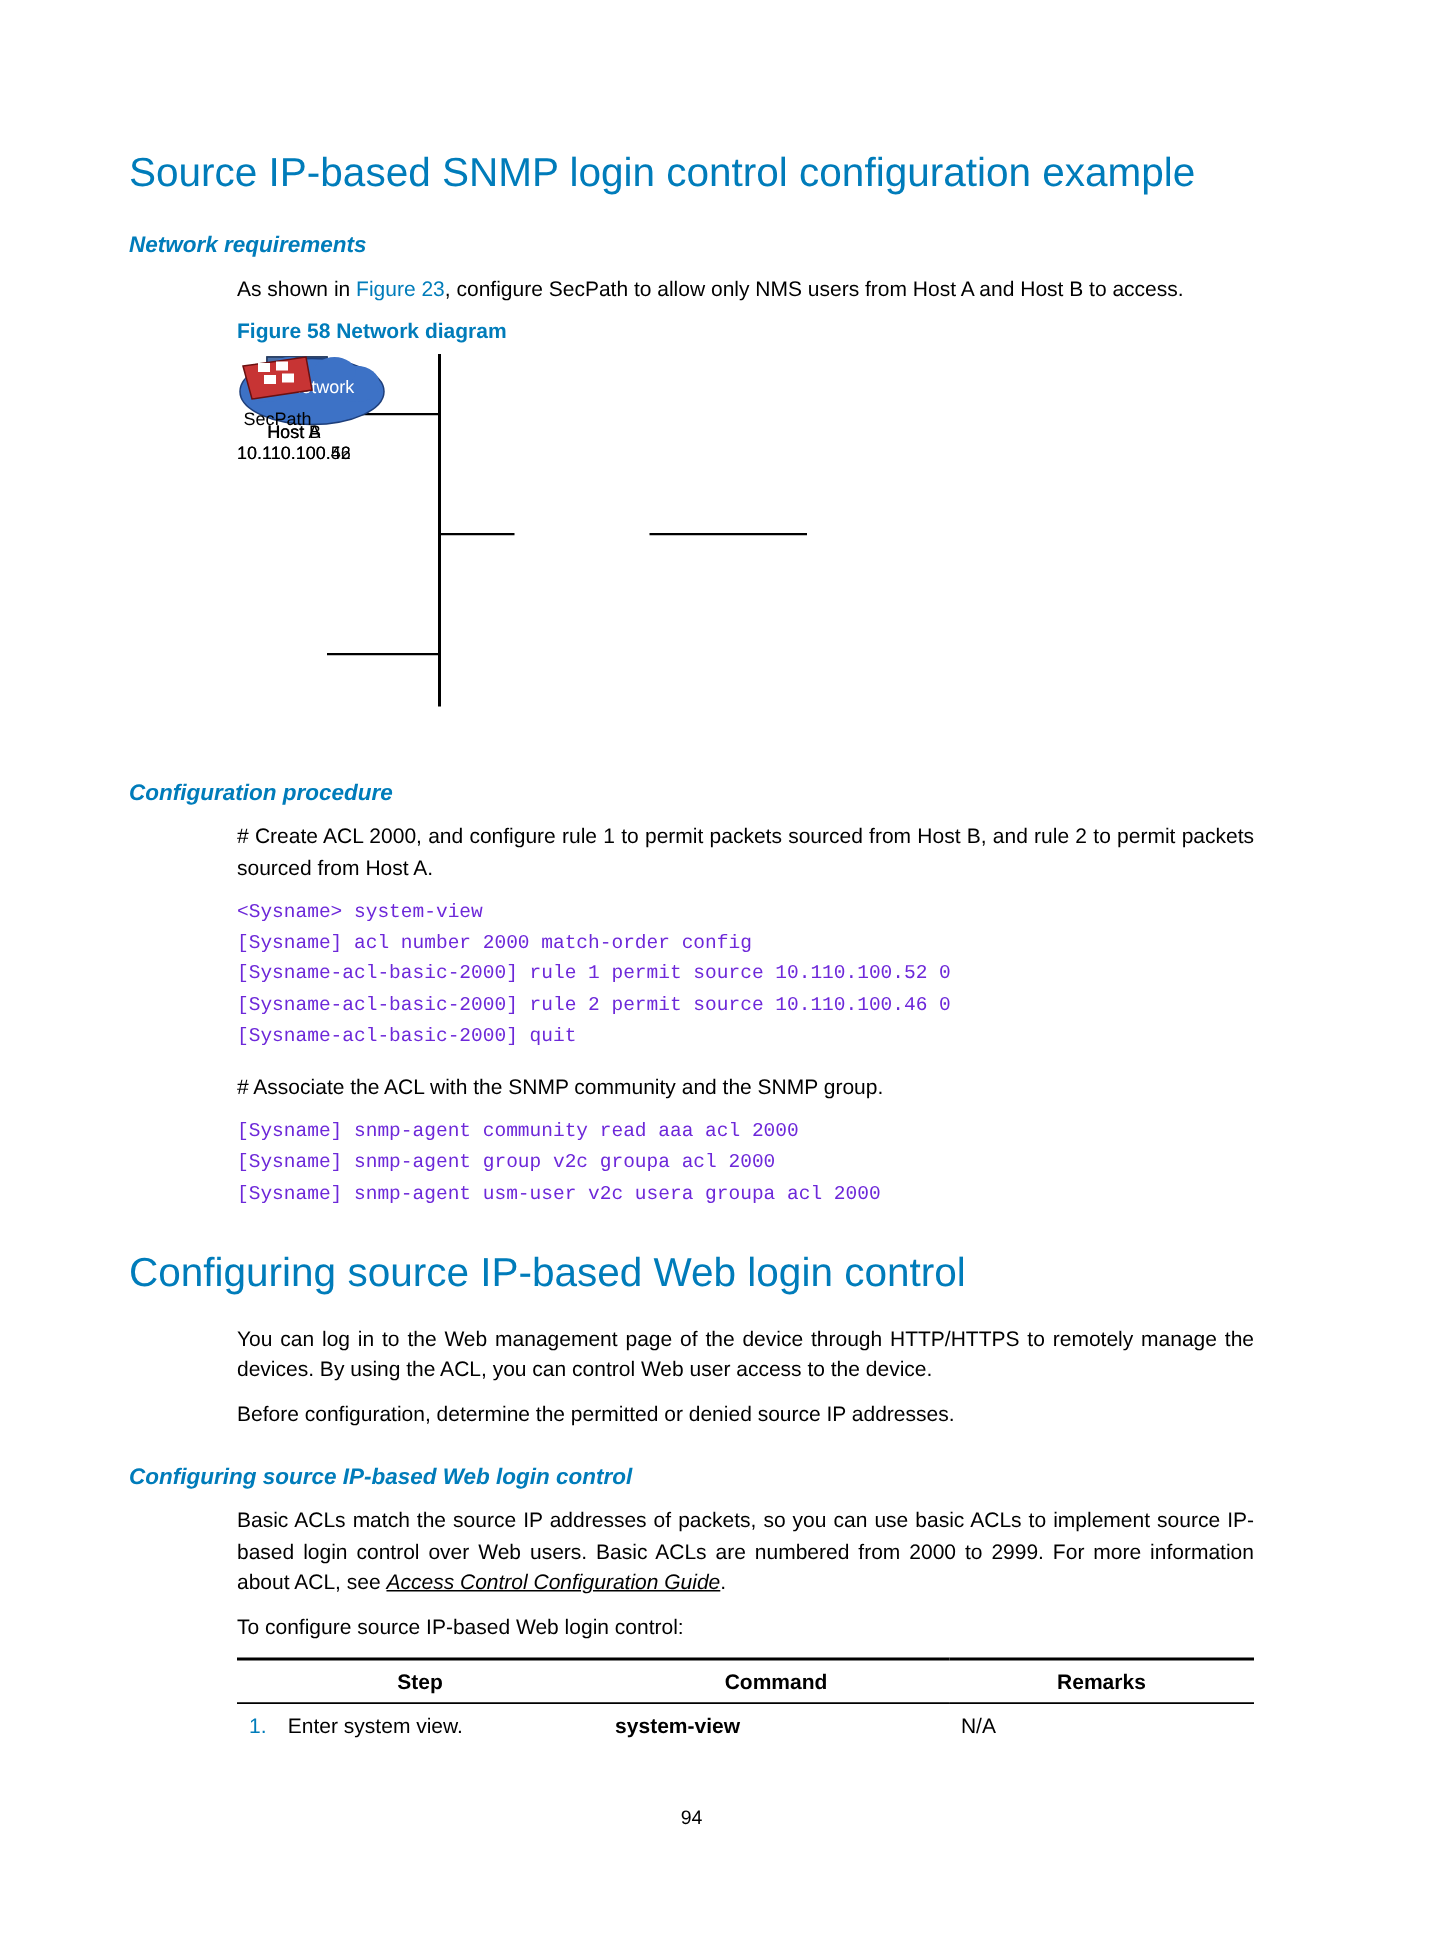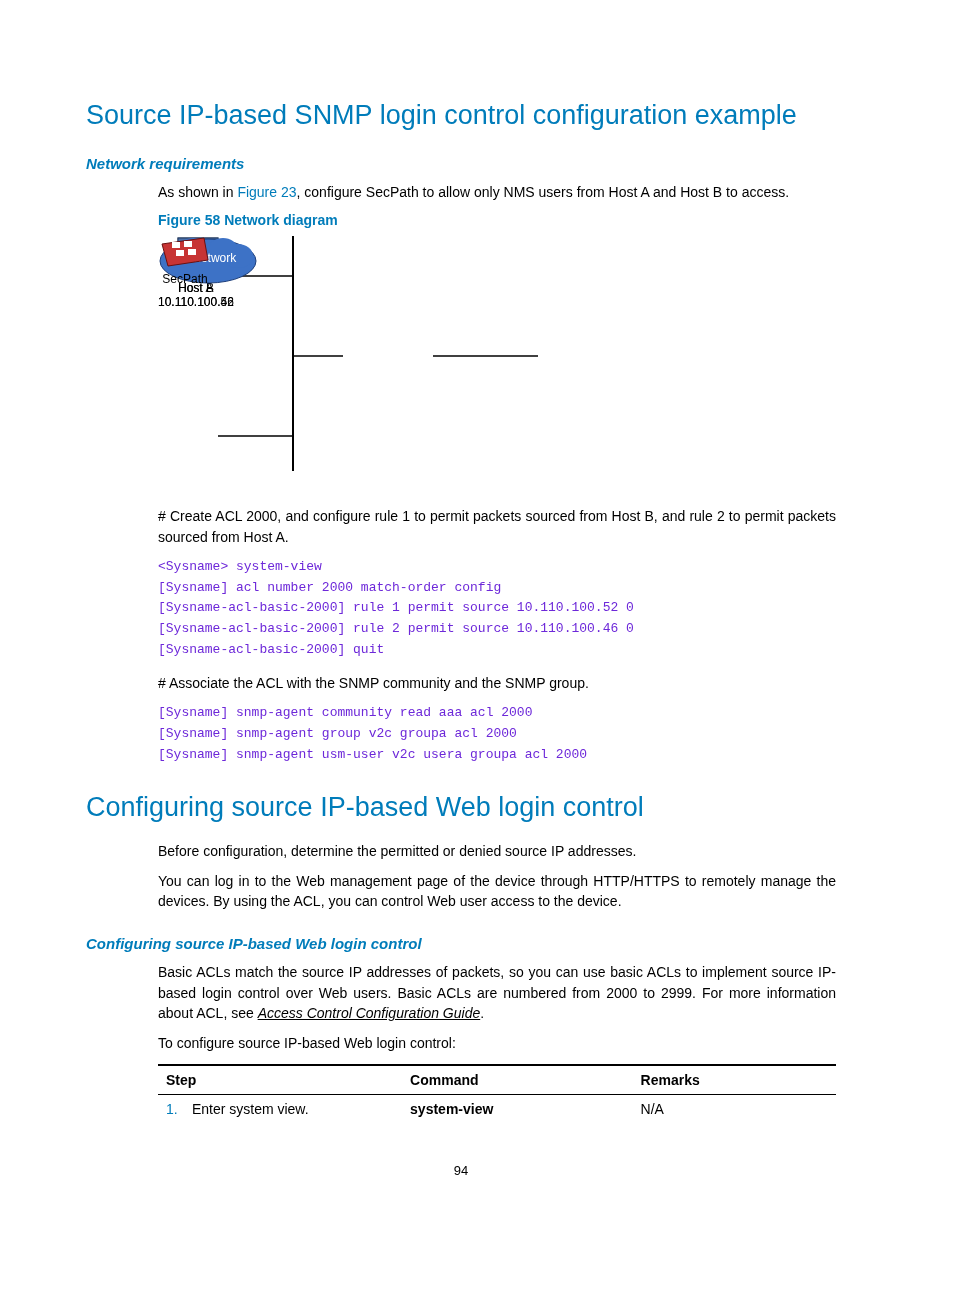--- a/index.html
+++ b/index.html
@@ -61,21 +61,21 @@
     color:#6d28d9;
   }
   .italic { font-style: italic; text-decoration: underline; }
   table.steps {
     border-collapse: collapse;
     width: calc(100% - 72px);
     margin-left:72px;
     margin-top:10px;
   }
   table.steps th {
-    text-align:left;
+    text-align:center;
     font-weight:bold;
     border-top: 2px solid #000;
     border-bottom: 1px solid #000;
     padding: 6px 8px;
     font-size:14px;
   }
   table.steps td {
     padding: 6px 8px;
     vertical-align: top;
     font-size:14px;
@@ -151,37 +151,38 @@
         <polygon points="4,8 46,2 50,24 10,30" fill="#c73434" stroke="#6b1010"></polygon>
         <rect x="14" y="6" width="8" height="6" fill="#fff"></rect>
         <rect x="26" y="5" width="8" height="6" fill="#fff"></rect>
         <rect x="18" y="14" width="8" height="6" fill="#fff"></rect>
         <rect x="30" y="13" width="8" height="6" fill="#fff"></rect>
       </svg>
       <div>SecPath</div>
     </div>
   </div>
 
+  <h2 class="blue">Configuration procedure</h2>
 
   <p class="body-text"># Create ACL 2000, and configure rule 1 to permit packets sourced from Host B, and rule 2 to permit packets sourced from Host A.</p>
   <div class="code">&lt;Sysname&gt; system-view
 [Sysname] acl number 2000 match-order config
 [Sysname-acl-basic-2000] rule 1 permit source 10.110.100.52 0
 [Sysname-acl-basic-2000] rule 2 permit source 10.110.100.46 0
 [Sysname-acl-basic-2000] quit</div>
 
   <p class="body-text"># Associate the ACL with the SNMP community and the SNMP group.</p>
   <div class="code">[Sysname] snmp-agent community read aaa acl 2000
 [Sysname] snmp-agent group v2c groupa acl 2000
 [Sysname] snmp-agent usm-user v2c usera groupa acl 2000</div>
 
   <h1 style="margin-top:26px;">Configuring source IP-based Web login control</h1>
 
+  <p class="body-text">You can log in to the Web management page of the device through HTTP/HTTPS to remotely manage the devices. By using the ACL, you can control Web user access to the device.</p>
   <p class="body-text">Before configuration, determine the permitted or denied source IP addresses.</p>
-  <p class="body-text">You can log in to the Web management page of the device through HTTP/HTTPS to remotely manage the devices. By using the ACL, you can control Web user access to the device.</p>
 
   <h2 class="blue">Configuring source IP-based Web login control</h2>
 
   <p class="body-text">
     <span>Basic ACLs match the source IP addresses of packets, so you can use basic ACLs to implement source IP-based login control over Web users. Basic ACLs are numbered from 2000 to 2999. For more information about ACL, see </span><span class="italic">Access Control Configuration Guide</span><span>.</span>
   </p>
 
   <p class="body-text">To configure source IP-based Web login control:</p>
 
   <table class="steps">

